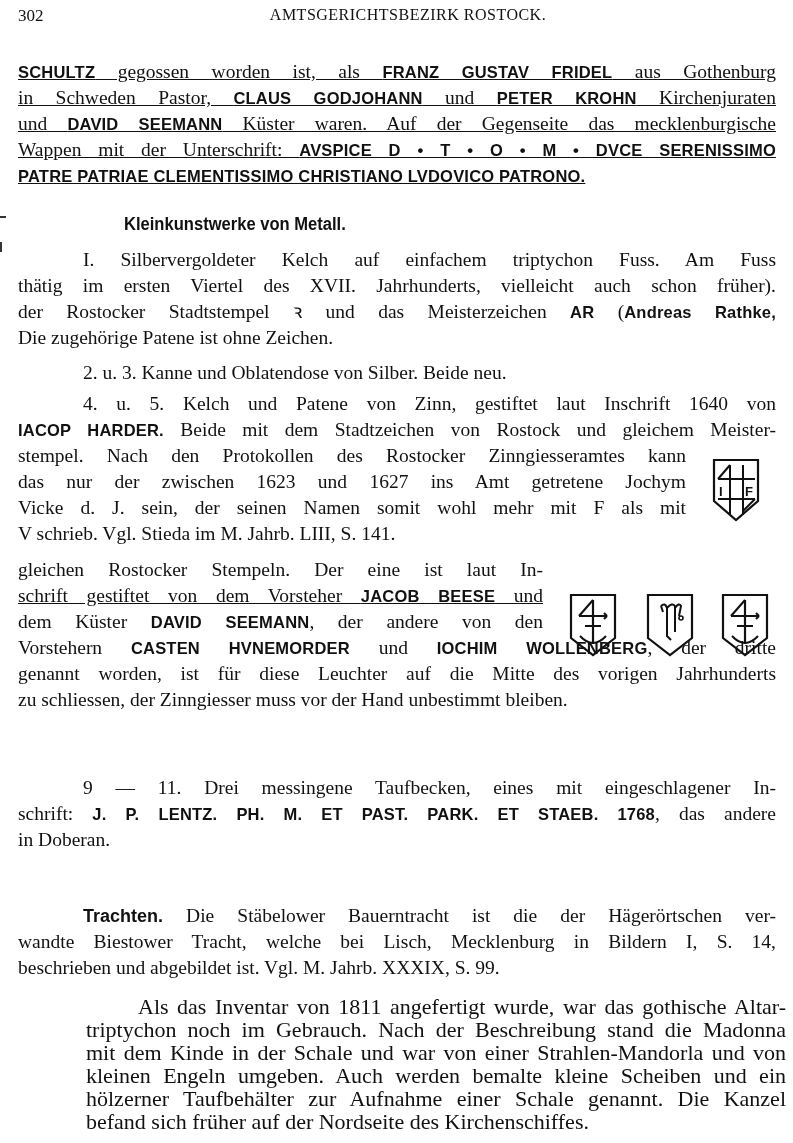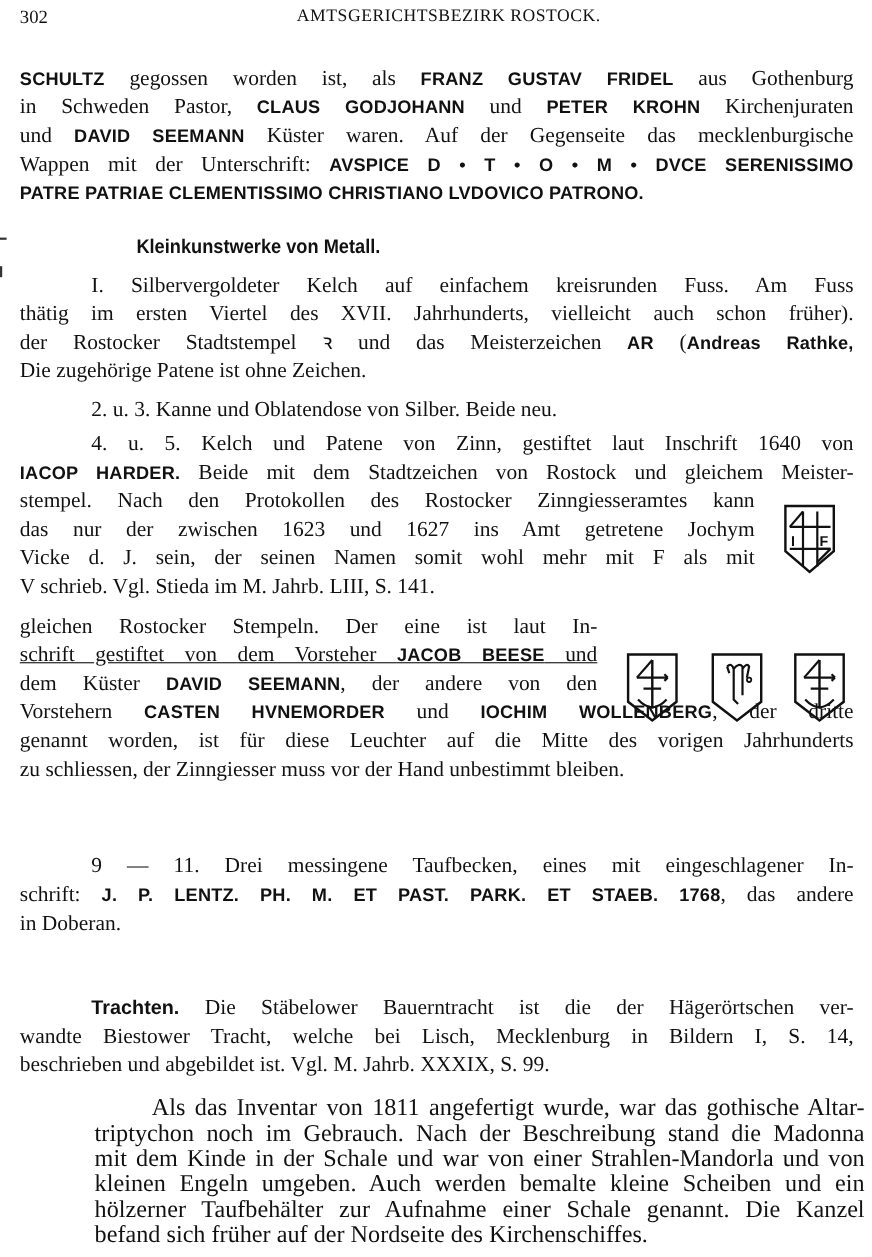--- a/index.html
+++ b/index.html
@@ -22,35 +22,35 @@
 </head>
 <body>
 
 <div class="page">
 
   <div class="hdr">
     <span class="pno">302</span>
     <span class="rt">AMTSGERICHTSBEZIRK ROSTOCK.</span>
   </div>
 
-  <div class="body" id="intro" style="top:59px;">
+  <div class="body" id="intro" style="top:59px;text-decoration:underline;">
       <span class="line"><span class="b">SCHULTZ</span><span> gegossen worden ist, als </span><span class="b">FRANZ GUSTAV FRIDEL</span><span> aus Gothenburg</span></span>
       <span class="line"><span>in Schweden Pastor, </span><span class="b">CLAUS GODJOHANN</span><span> und </span><span class="b">PETER KROHN</span><span> Kirchenjuraten</span></span>
       <span class="line"><span>und </span><span class="b">DAVID SEEMANN</span><span> Küster waren.  Auf der Gegenseite das mecklenburgische</span></span>
       <span class="line"><span>Wappen mit der Unterschrift: </span><span class="b">AVSPICE D • T • O • M • DVCE SERENISSIMO</span></span>
       <span class="line last"><span class="b">PATRE PATRIAE CLEMENTISSIMO CHRISTIANO LVDOVICO PATRONO.</span></span>
     </div>
 
   <div class="marg" style="top:216px;height:2px;background:#333;width:6px;"></div>
   <div class="marg" style="top:242px;height:10px;background:#333;width:2px;"></div>
 
   <div class="h2">Kleinkunstwerke von Metall.</div>
 
   <div class="body" id="item-1" style="top:247px;">
-      <span class="line ind"><span>I. Silbervergoldeter Kelch auf einfachem kreisrunden Fuss.  Am Fuss</span></span>
+      <span class="line ind"><span>I. Silbervergoldeter Kelch auf einfachem triptychon Fuss.  Am Fuss</span></span>
       <span class="line"><span>thätig im ersten Viertel des XVII. Jahrhunderts, vielleicht auch schon früher).</span></span>
       <span class="line"><span>der Rostocker Stadtstempel </span><span>ꝛ</span><span> und das Meisterzeichen </span><span class="b">AR</span><span> (</span><span class="b">Andreas Rathke,</span></span>
       <span class="line last"><span>Die zugehörige Patene ist ohne Zeichen.</span></span>
     </div>
   <div class="body" id="item-2-3" style="top:360px;">
       <span class="line last ind"><span>2. u. 3.  Kanne und Oblatendose von Silber.  Beide neu.</span></span>
     </div>
   <div class="body" id="item-4-5" style="top:391px;">
       <span class="line ind"><span>4. u. 5.  Kelch und Patene von Zinn, gestiftet laut Inschrift 1640 von</span></span>
       <span class="line"><span class="b">IACOP HARDER.</span><span>  Beide mit dem Stadtzeichen von Rostock und gleichem Meister-</span></span>

